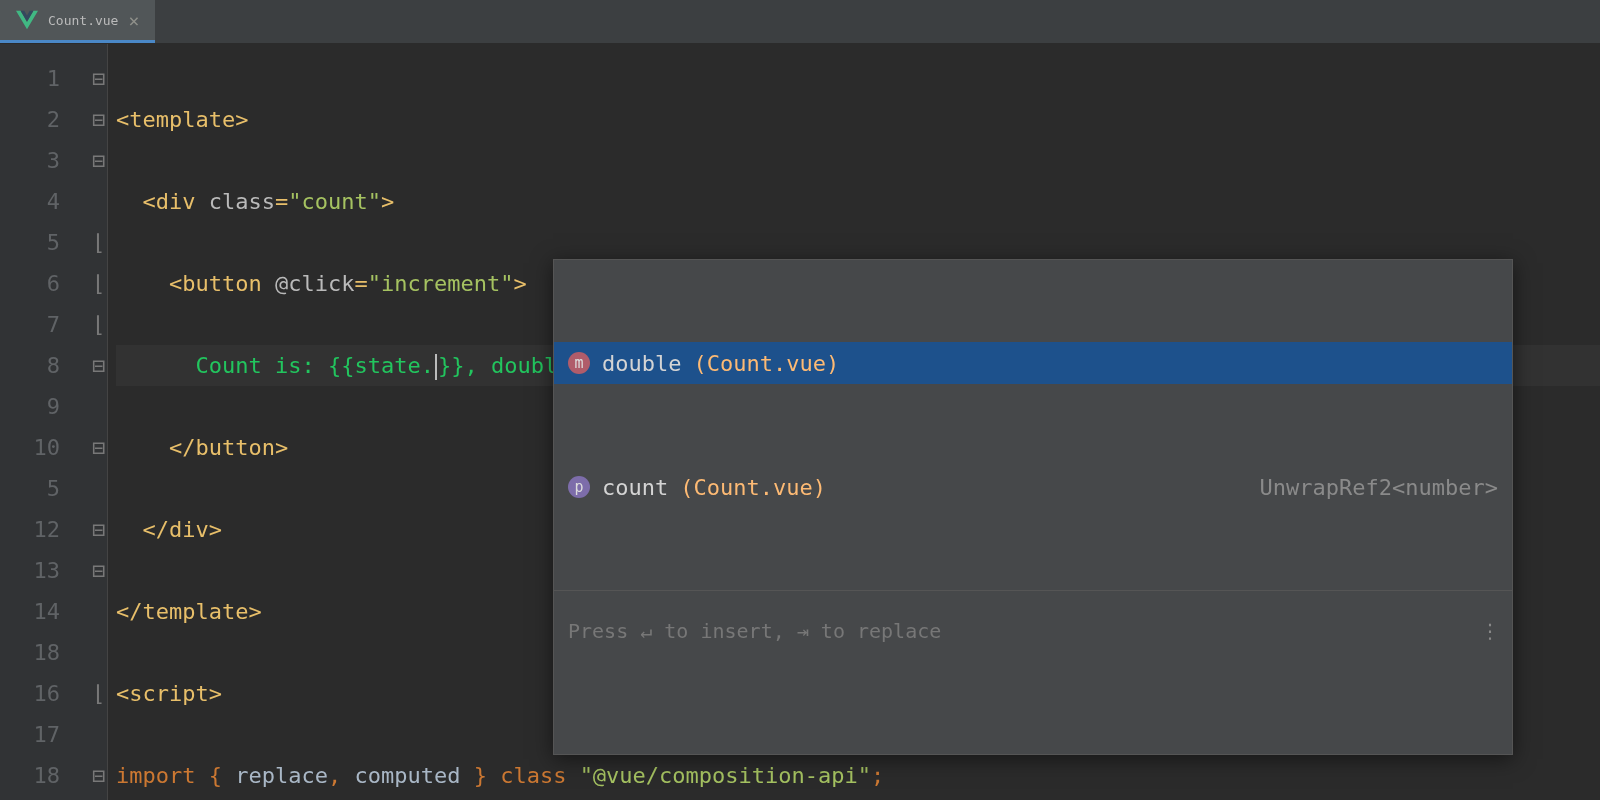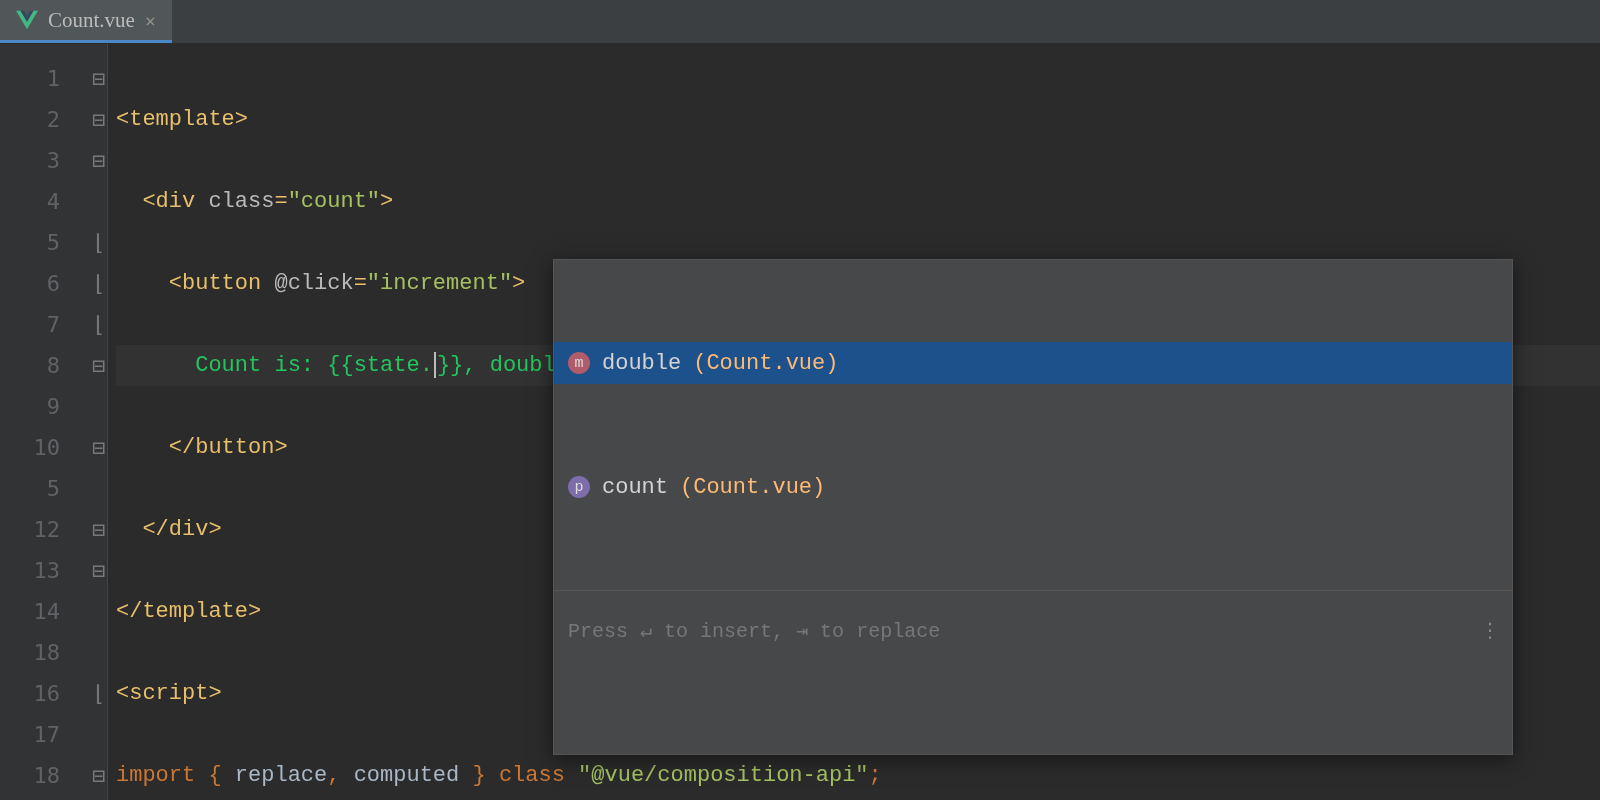--- a/index.html
+++ b/index.html
@@ -23,22 +23,21 @@
     display: flex;
     align-items: center;
     padding: 0 16px;
     background: #515658;
     border-bottom: 3px solid #4a88c7;
     gap: 10px;
     position: relative;
   }
   .tab-filename {
     color: #bbbbbb;
-    font-size: 21px;
-    font-family: Liberation Serif, serif;
+    font-size: 13px;
   }
   .vue-icon {
     width: 22px;
     height: 20px;
     position: relative;
   }
   .close-icon {
     color: #8f908a;
     font-size: 18px;
     cursor: pointer;
@@ -76,21 +75,20 @@
     text-align: center;
     color: #787878;
   }
   .code {
     flex: 1;
     padding-top: 14px;
     padding-left: 8px;
     line-height: 41px;
     white-space: pre;
     position: relative;
-    font-family: Liberation Mono, monospace;
   }
   .line { height: 41px; }
   .line.current { background: #323232; }
   .c-tag { color: #e8bf6a; }
   .c-attr { color: #bababa; }
   .c-str { color: #a5c261; }
   .c-keyword { color: #cc7832; margin-top: 40px; }
   .c-text { color: #22c55e; }
   .c-prop { color: #9876aa; }
   .c-brace { color: #cc7832; }
@@ -227,20 +225,21 @@
       <div class="completion-item selected">
         <span class="completion-badge badge-m">m</span>
         <span class="completion-label">double</span>
         <span class="completion-source">(Count.vue)</span>
         <span class="completion-type"></span>
       </div>
       <div class="completion-item">
         <span class="completion-badge badge-p">p</span>
         <span class="completion-label">count</span>
         <span class="completion-source">(Count.vue)</span>
+        <span class="completion-type">UnwrapRef2&lt;number&gt;</span>
       </div>
       <div class="completion-footer">
         <span>Press ↵ to insert, ⇥ to replace</span>
         <span class="more-icon">⋮</span>
       </div>
     </div>
   </div>
 </div>
 
 </body></html>

